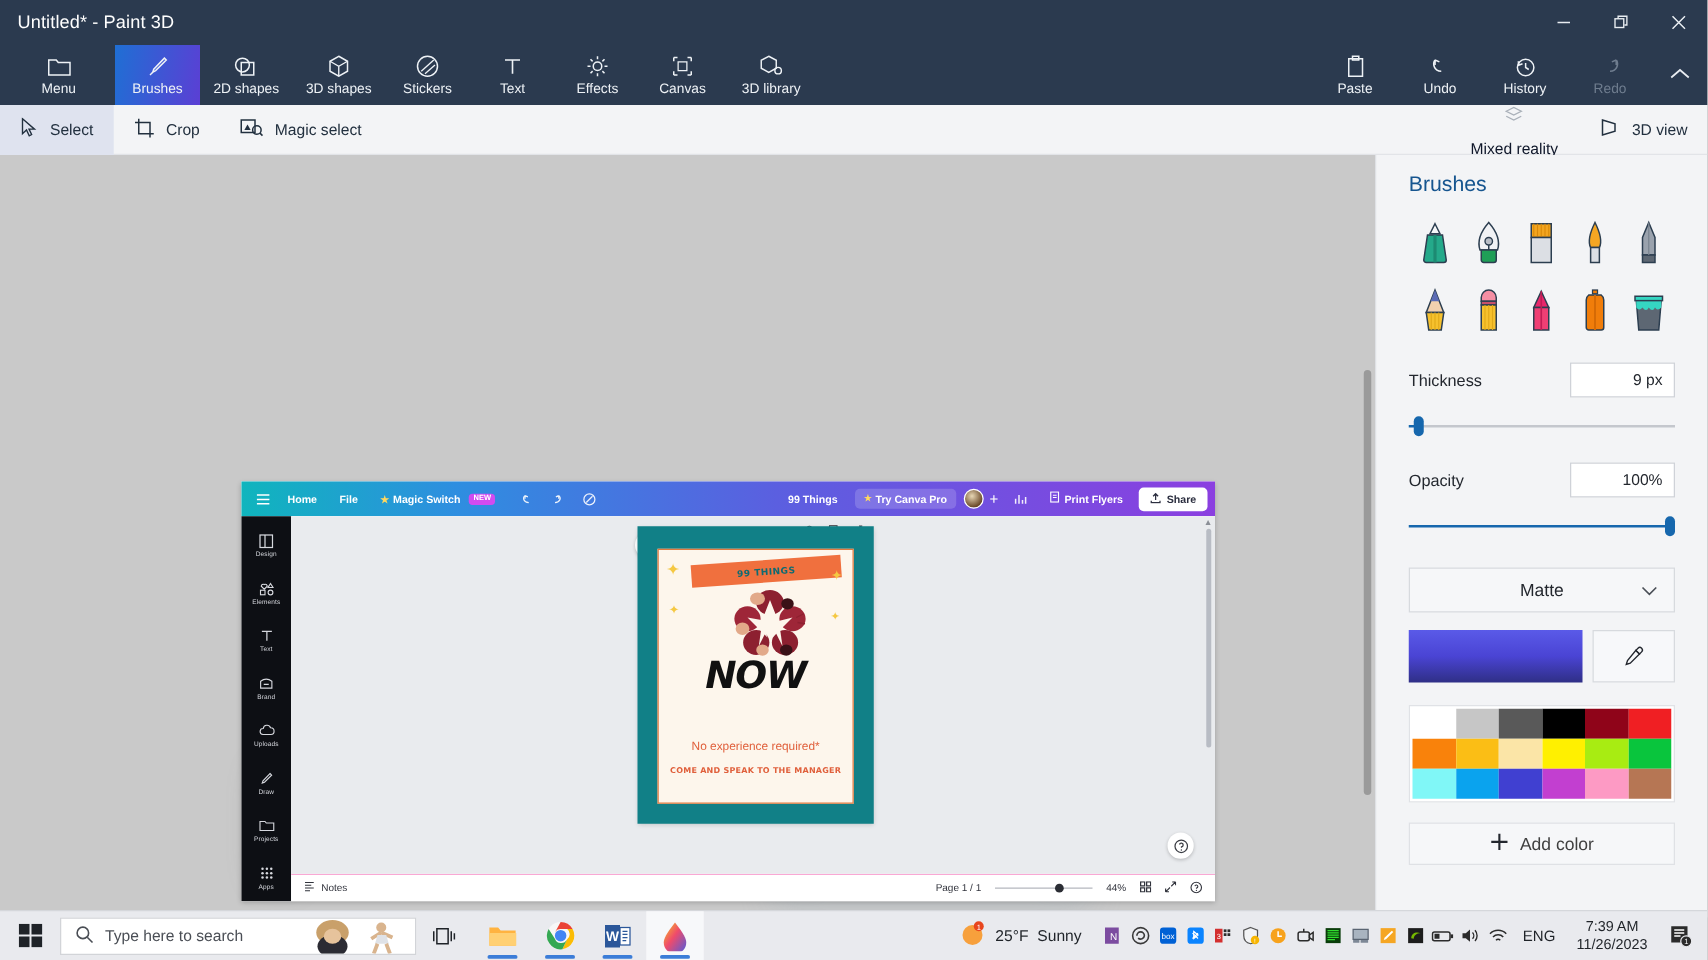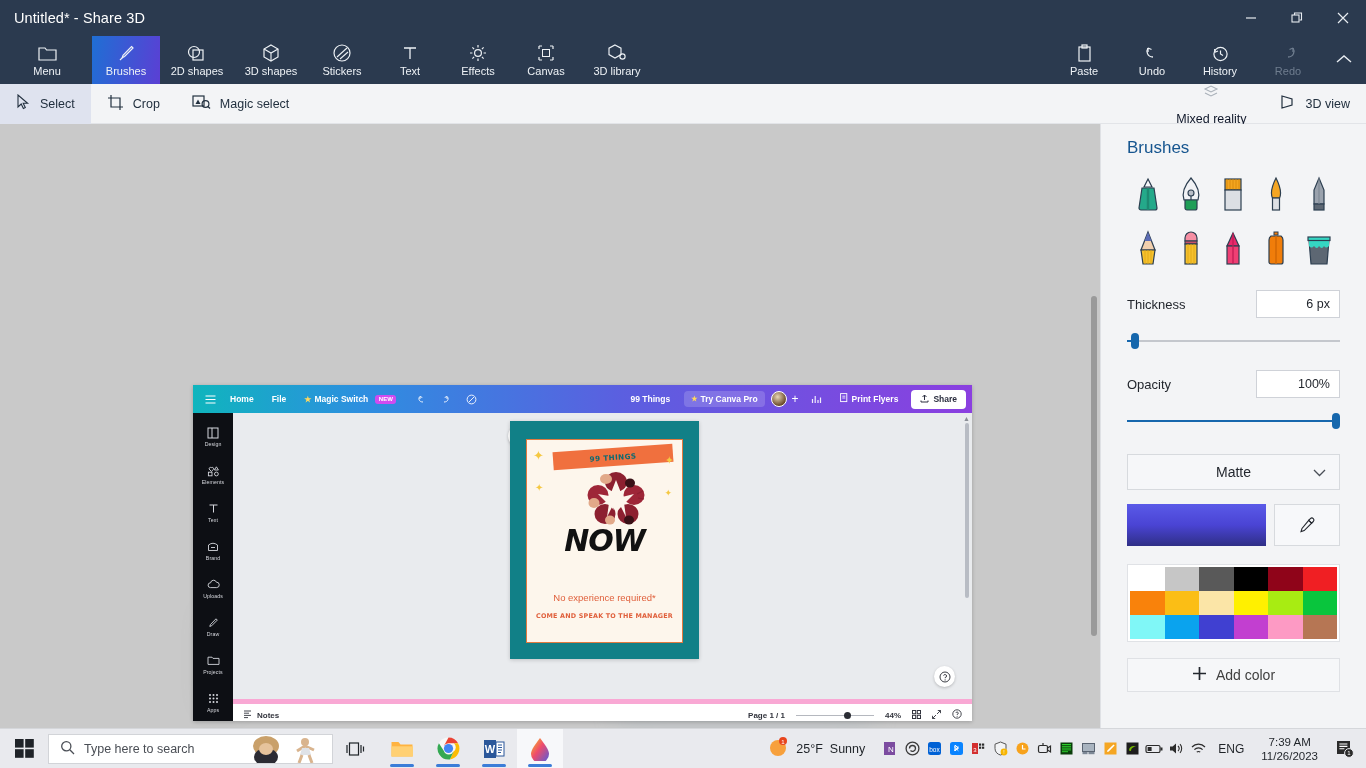--- a/index.html
+++ b/index.html
@@ -166,22 +166,22 @@
     position:absolute; left: 275px; top: 12px; width: 22px; height: 22px; border-radius:50%;
     background:#fff; box-shadow: 0 1px 3px rgba(0,0,0,.2);
     display:flex; align-items:center; justify-content:center; color:#3b3d44;
   }
   .cv-help {
     position:absolute; right: 17px; bottom: 12px; width: 21px; height: 21px; border-radius:50%;
     background:#fff; box-shadow: 0 1px 3px rgba(0,0,0,.22);
     display:flex; align-items:center; justify-content:center; color:#3b3d44;
   }
   .cv-botbar {
-    height: 22px; background:#fff; border-top: 5px solid #f9a8d4;
-    display:flex; align-items:flex-end; padding: 0 10px; font-size: 8px; color:#32343d;font-weight:bold;
+    height: 22px; background:#fff; border-top: 1px solid #f9a8d4;
+    display:flex; align-items:center; padding: 0 10px; font-size: 8px; color:#32343d;
   }
   .cv-notes { display:flex; align-items:center; gap:5px; }
   .cv-bb-right { margin-left:auto; display:flex; align-items:center; gap: 11px; }
   .cv-zoomline { position:relative; width: 78px; height: 10px; display:flex; align-items:center; }
   .cv-zoomline .t { width:100%; height:1px; background:#b5b8bf; }
   .cv-zoomline .h { position:absolute; left: 48px; width: 7px; height:7px; border-radius:50%; background:#2b2d34; }
 
   
   .poster {
     position: absolute; left: 277px; top: 8px; width: 189px; height: 238px;
@@ -296,21 +296,21 @@
   .tb-lang { font-size: 12px; color:#1f2328; padding: 0 9px; }
   .tb-clock { font-size: 11.5px; color:#1f2328; text-align:center; line-height:14px; padding: 0 8px; }
   .tb-notif { width: 36px; display:flex; align-items:center; justify-content:center; position:relative; }
 </style>
 </head>
 <body>
 
 <div id="app">
 
   <div class="titlebar">
-    <div class="title-text">Untitled* - Share 3D</div>
+    <div class="title-text">Untitled* - Paint 3D</div>
     <div class="winbtns">
       <div class="winbtn">
         <svg width="12" height="12" viewBox="0 0 12 12">
             <line x1="1" y1="6" x2="11" y2="6" stroke="currentColor" stroke-width="1.2"></line>
           </svg>
       </div>
       <div class="winbtn">
         <svg width="14" height="14" viewBox="0 0 14 14">
           <rect x="2" y="4" width="7" height="7" fill="none" stroke="currentColor" stroke-width="1.1"></rect>
           <path d="M4.5 4V2h7v7h-2" fill="none" stroke="currentColor" stroke-width="1.1"></path>
@@ -864,21 +864,21 @@
         <svg width="28" height="38" viewBox="0 0 28 38">
           <path d="M4 10 h20 l-2 24 H6 Z" fill="#5d6773" stroke="#2c3e50" stroke-width="1.2"></path>
           <path d="M4 10 h20 v6 q-3 3 -5 0 q-2 4 -5 0 q-2 4 -5 0 q-2.5 3 -5 0 Z" fill="#35d6c2" stroke="none"></path>
           <rect x="3" y="7" width="22" height="3.5" fill="#35d6c2" stroke="#2c3e50" stroke-width="1.2"></rect>
         </svg>
       </div>
     </div>
 
     <div class="field-row">
       <span class="field-label">Thickness</span>
-      <span class="field-box">6 px</span>
+      <span class="field-box">9 px</span>
     </div>
     <div class="slider">
       <div class="bar-fill" style="width:6px"></div>
       <div class="bar-rest"></div>
       <div class="knob" style="left:4px"></div>
     </div>
 
     <div class="field-row">
       <span class="field-label">Opacity</span>
       <span class="field-box">100%</span>

